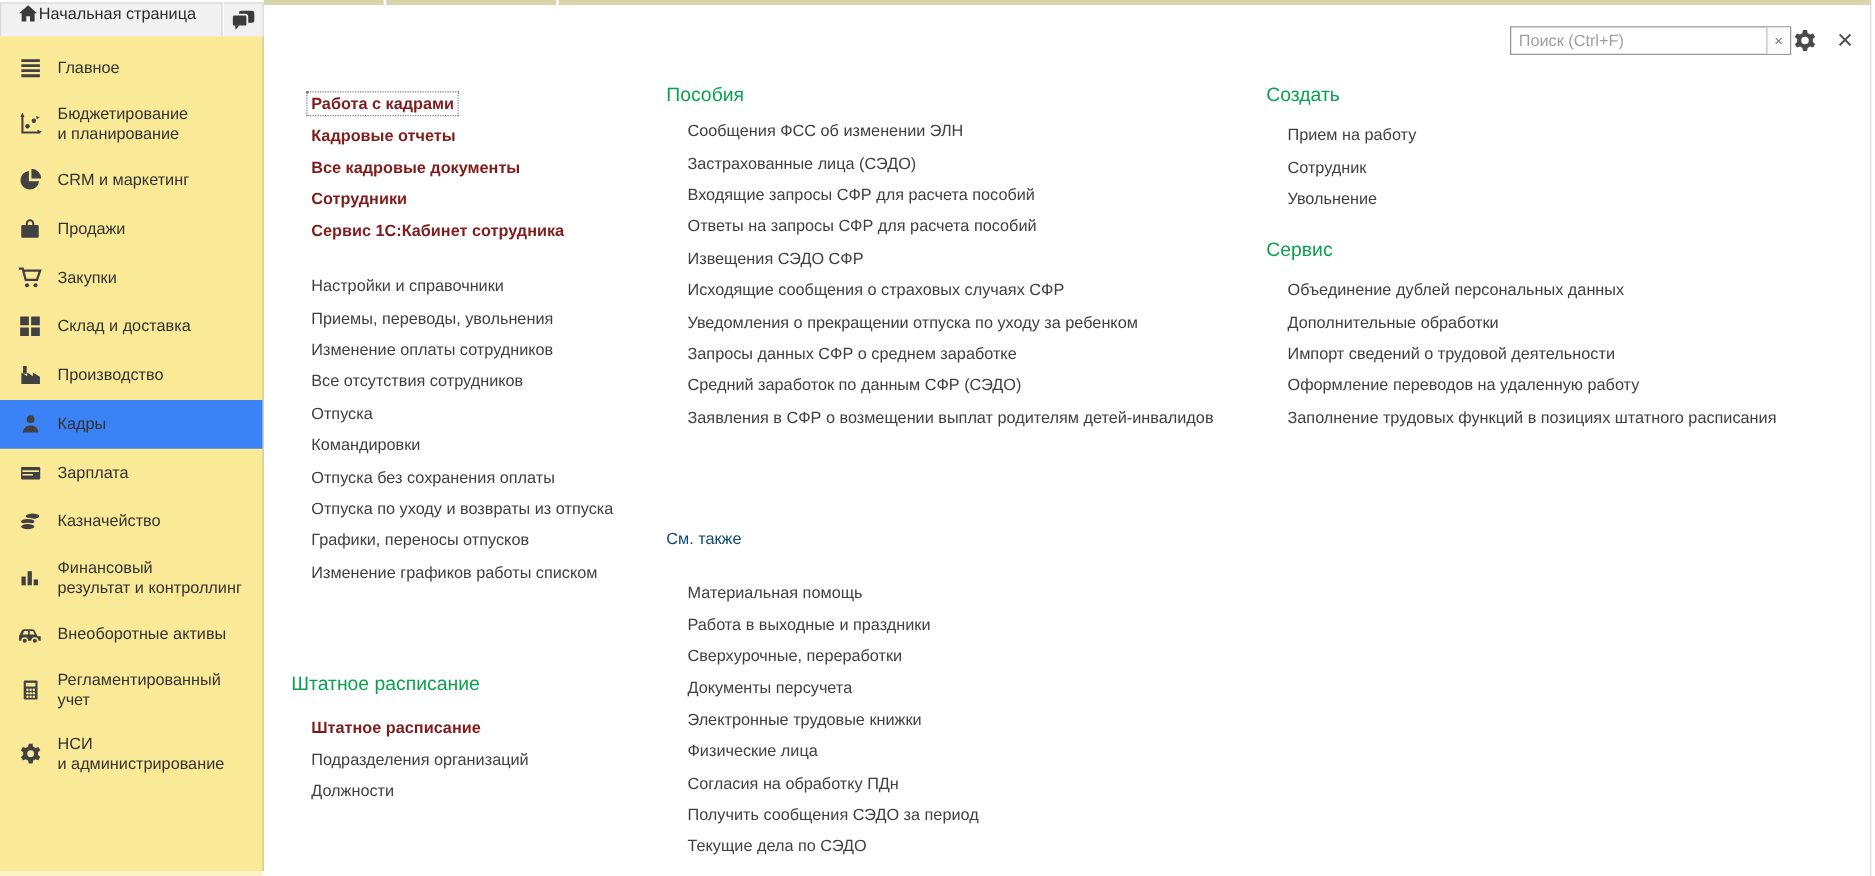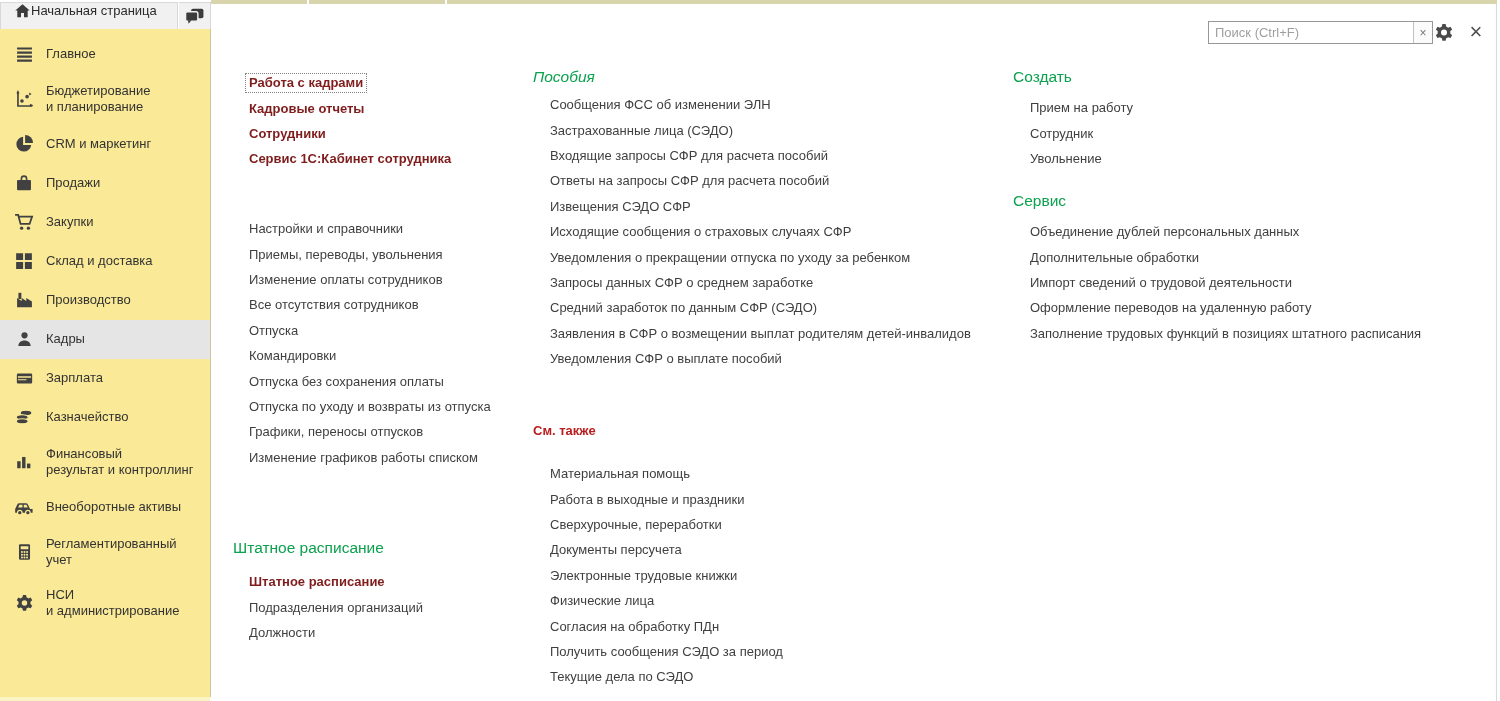--- a/index.html
+++ b/index.html
@@ -23,21 +23,21 @@
     background:#f1f1f1;border-top:1px solid #d8d8d8;border-right:1px solid #d8d8d8;
     display:flex;align-items:center;justify-content:center;cursor:pointer;
   }
   
   .sidebar{
     position:absolute;left:0;top:29px;width:211px;height:668px;box-sizing:border-box;
     background:#FAE996;border-right:1px solid #cbc7a0;padding-top:6px;
   }
   .sidebar-bottom{position:absolute;left:0;top:697px;width:210px;height:4px;background:#fdf4c5;}
   .side-item{display:flex;align-items:center;padding:9px 4px 10px 14px;cursor:pointer;}
-  .side-item.selected{background:#e5e5e5;}
+  .side-item.selected{background:#3b82f6;}
   .side-icon{width:20px;height:20px;flex:0 0 20px;margin-right:12px;display:flex;align-items:center;justify-content:center;}
   .side-label{font-size:13px;line-height:16px;color:#333333;white-space:pre-line;}
   
   .search-box{
     position:absolute;left:1180px;top:21px;width:225px;height:23px;box-sizing:border-box;
     display:flex;border:1px solid #979797;background:#fff;margin-left:28px;
   }
   .search-box input{
     flex:1;min-width:0;border:none;outline:none;padding:0 6px;font-size:13px;color:#333;
     font-family:"Liberation Sans",sans-serif;background:transparent;
@@ -49,21 +49,21 @@
   }
   .gear-btn{position:absolute;left:1434px;top:23px;width:20px;height:20px;cursor:pointer;}
   .close-btn{
     position:absolute;left:1463px;top:18px;width:26px;height:28px;cursor:pointer;
     display:flex;align-items:center;justify-content:center;font-size:22px;color:#4f4f4f;
   }
   .right-edge{position:absolute;left:1496px;top:4px;width:1px;height:697px;background:#dadada;}
   
   .abs{position:absolute;}
   .green-header{font-size:15.5px;color:#0CA14E;white-space:nowrap;}
-  .gray-header{font-size:13px;color:#b91c1c;white-space:nowrap;font-weight:bold;}
+  .gray-header{font-size:13px;color:#0c4a6e;white-space:nowrap;}
   .link-row{height:25.4px;display:flex;align-items:center;white-space:nowrap;cursor:pointer;}
   .link-text{font-size:13px;color:#3f3f3f;}
   .link-row.bold .link-text{font-weight:bold;color:#7f1d1d;}
   .link-row.focused .link-text{border:1px dotted #828282;padding:1px 3px 2px 3px;margin-left:-4px;}
   svg{display:block;}
 </style>
 </head>
 <body>
 
 <div class="top-strip">
@@ -256,20 +256,23 @@
 
 <div class="abs" style="left:249px;top:70px;">
 
 <div class="link-row bold focused">
       <span class="link-text">Работа с кадрами</span>
     </div>
     <div class="link-row bold">
       <span class="link-text">Кадровые отчеты</span>
     </div>
     <div class="link-row bold">
+      <span class="link-text">Все кадровые документы</span>
+    </div>
+    <div class="link-row bold">
       <span class="link-text">Сотрудники</span>
     </div>
     <div class="link-row bold">
       <span class="link-text">Сервис 1С:Кабинет сотрудника</span>
     </div>
   </div>
 <div class="abs" style="left:249px;top:216px;">
 
 <div class="link-row">
       <span class="link-text">Настройки и справочники</span>
@@ -309,21 +312,21 @@
       <span class="link-text">Штатное расписание</span>
     </div>
     <div class="link-row">
       <span class="link-text">Подразделения организаций</span>
     </div>
     <div class="link-row">
       <span class="link-text">Должности</span>
     </div>
   </div>
 
-<div class="abs green-header" style="left:533px;top:68px;font-style:italic;">Пособия</div>
+<div class="abs green-header" style="left:533px;top:68px;">Пособия</div>
 <div class="abs" style="left:550px;top:92px;">
 
 <div class="link-row">
       <span class="link-text">Сообщения ФСС об изменении ЭЛН</span>
     </div>
     <div class="link-row">
       <span class="link-text">Застрахованные лица (СЭДО)</span>
     </div>
     <div class="link-row">
       <span class="link-text">Входящие запросы СФР для расчета пособий</span>
@@ -342,23 +345,20 @@
     </div>
     <div class="link-row">
       <span class="link-text">Запросы данных СФР о среднем заработке</span>
     </div>
     <div class="link-row">
       <span class="link-text">Средний заработок по данным СФР (СЭДО)</span>
     </div>
     <div class="link-row">
       <span class="link-text">Заявления в СФР о возмещении выплат родителям детей-инвалидов</span>
     </div>
-    <div class="link-row">
-      <span class="link-text">Уведомления СФР о выплате пособий</span>
-    </div>
   </div>
 <div class="abs gray-header" style="left:533px;top:423px;">См. также</div>
 <div class="abs" style="left:550px;top:449px;margin-top:12px;">
 
 <div class="link-row">
       <span class="link-text">Материальная помощь</span>
     </div>
     <div class="link-row">
       <span class="link-text">Работа в выходные и праздники</span>
     </div>

